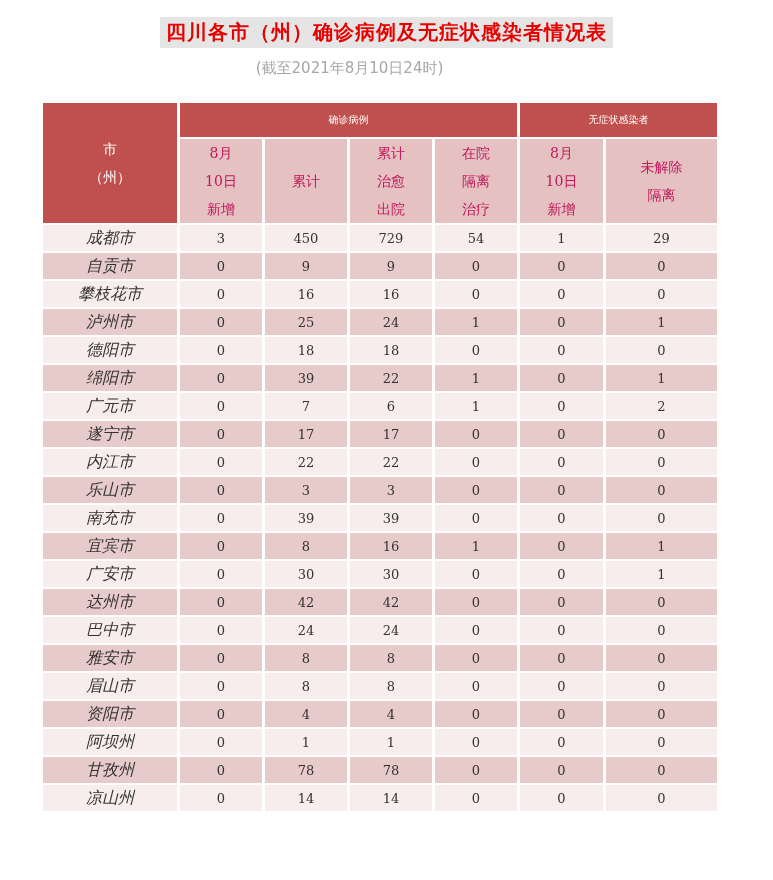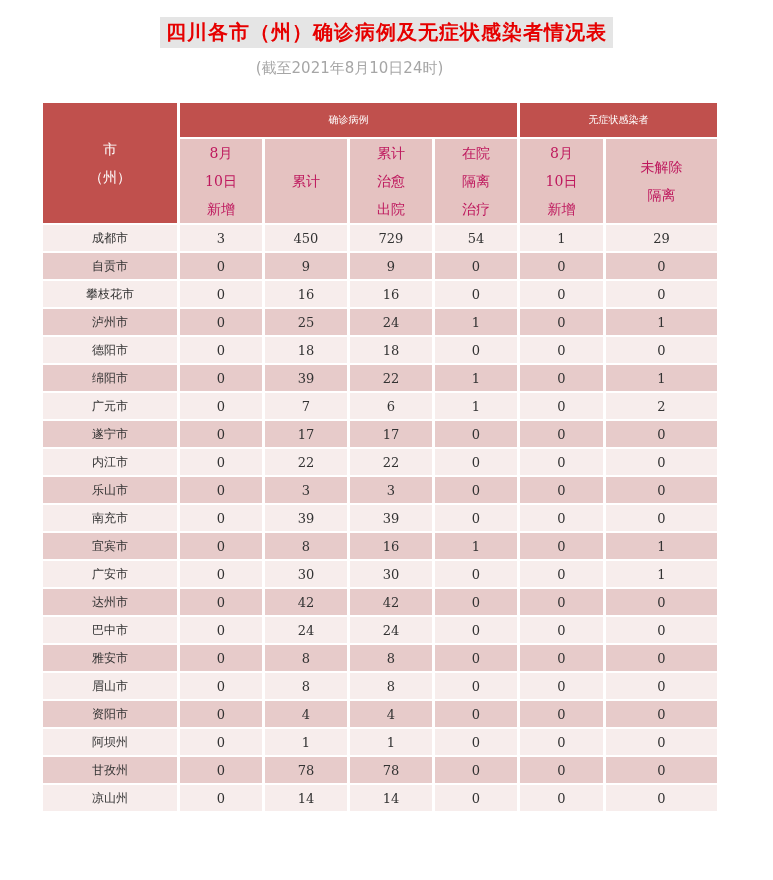--- a/index.html
+++ b/index.html
@@ -85,21 +85,22 @@
   }
   .sub-row .hline {
     line-height: 28px;
   }
   tbody td {
     height: 26px;
     font-size: 13px;
     color: #333333;
   }
   tbody td:first-child {
-    font-size: 12px;
+    font-size: 16px;
+    font-style: italic;
   }
   tr.row-light td { background: #f7edec; }
   tr.row-dark td  { background: #e7cbca; }
 </style>
 </head>
 <body>
 
 <div class="page">
 
   <div class="title-wrap">

